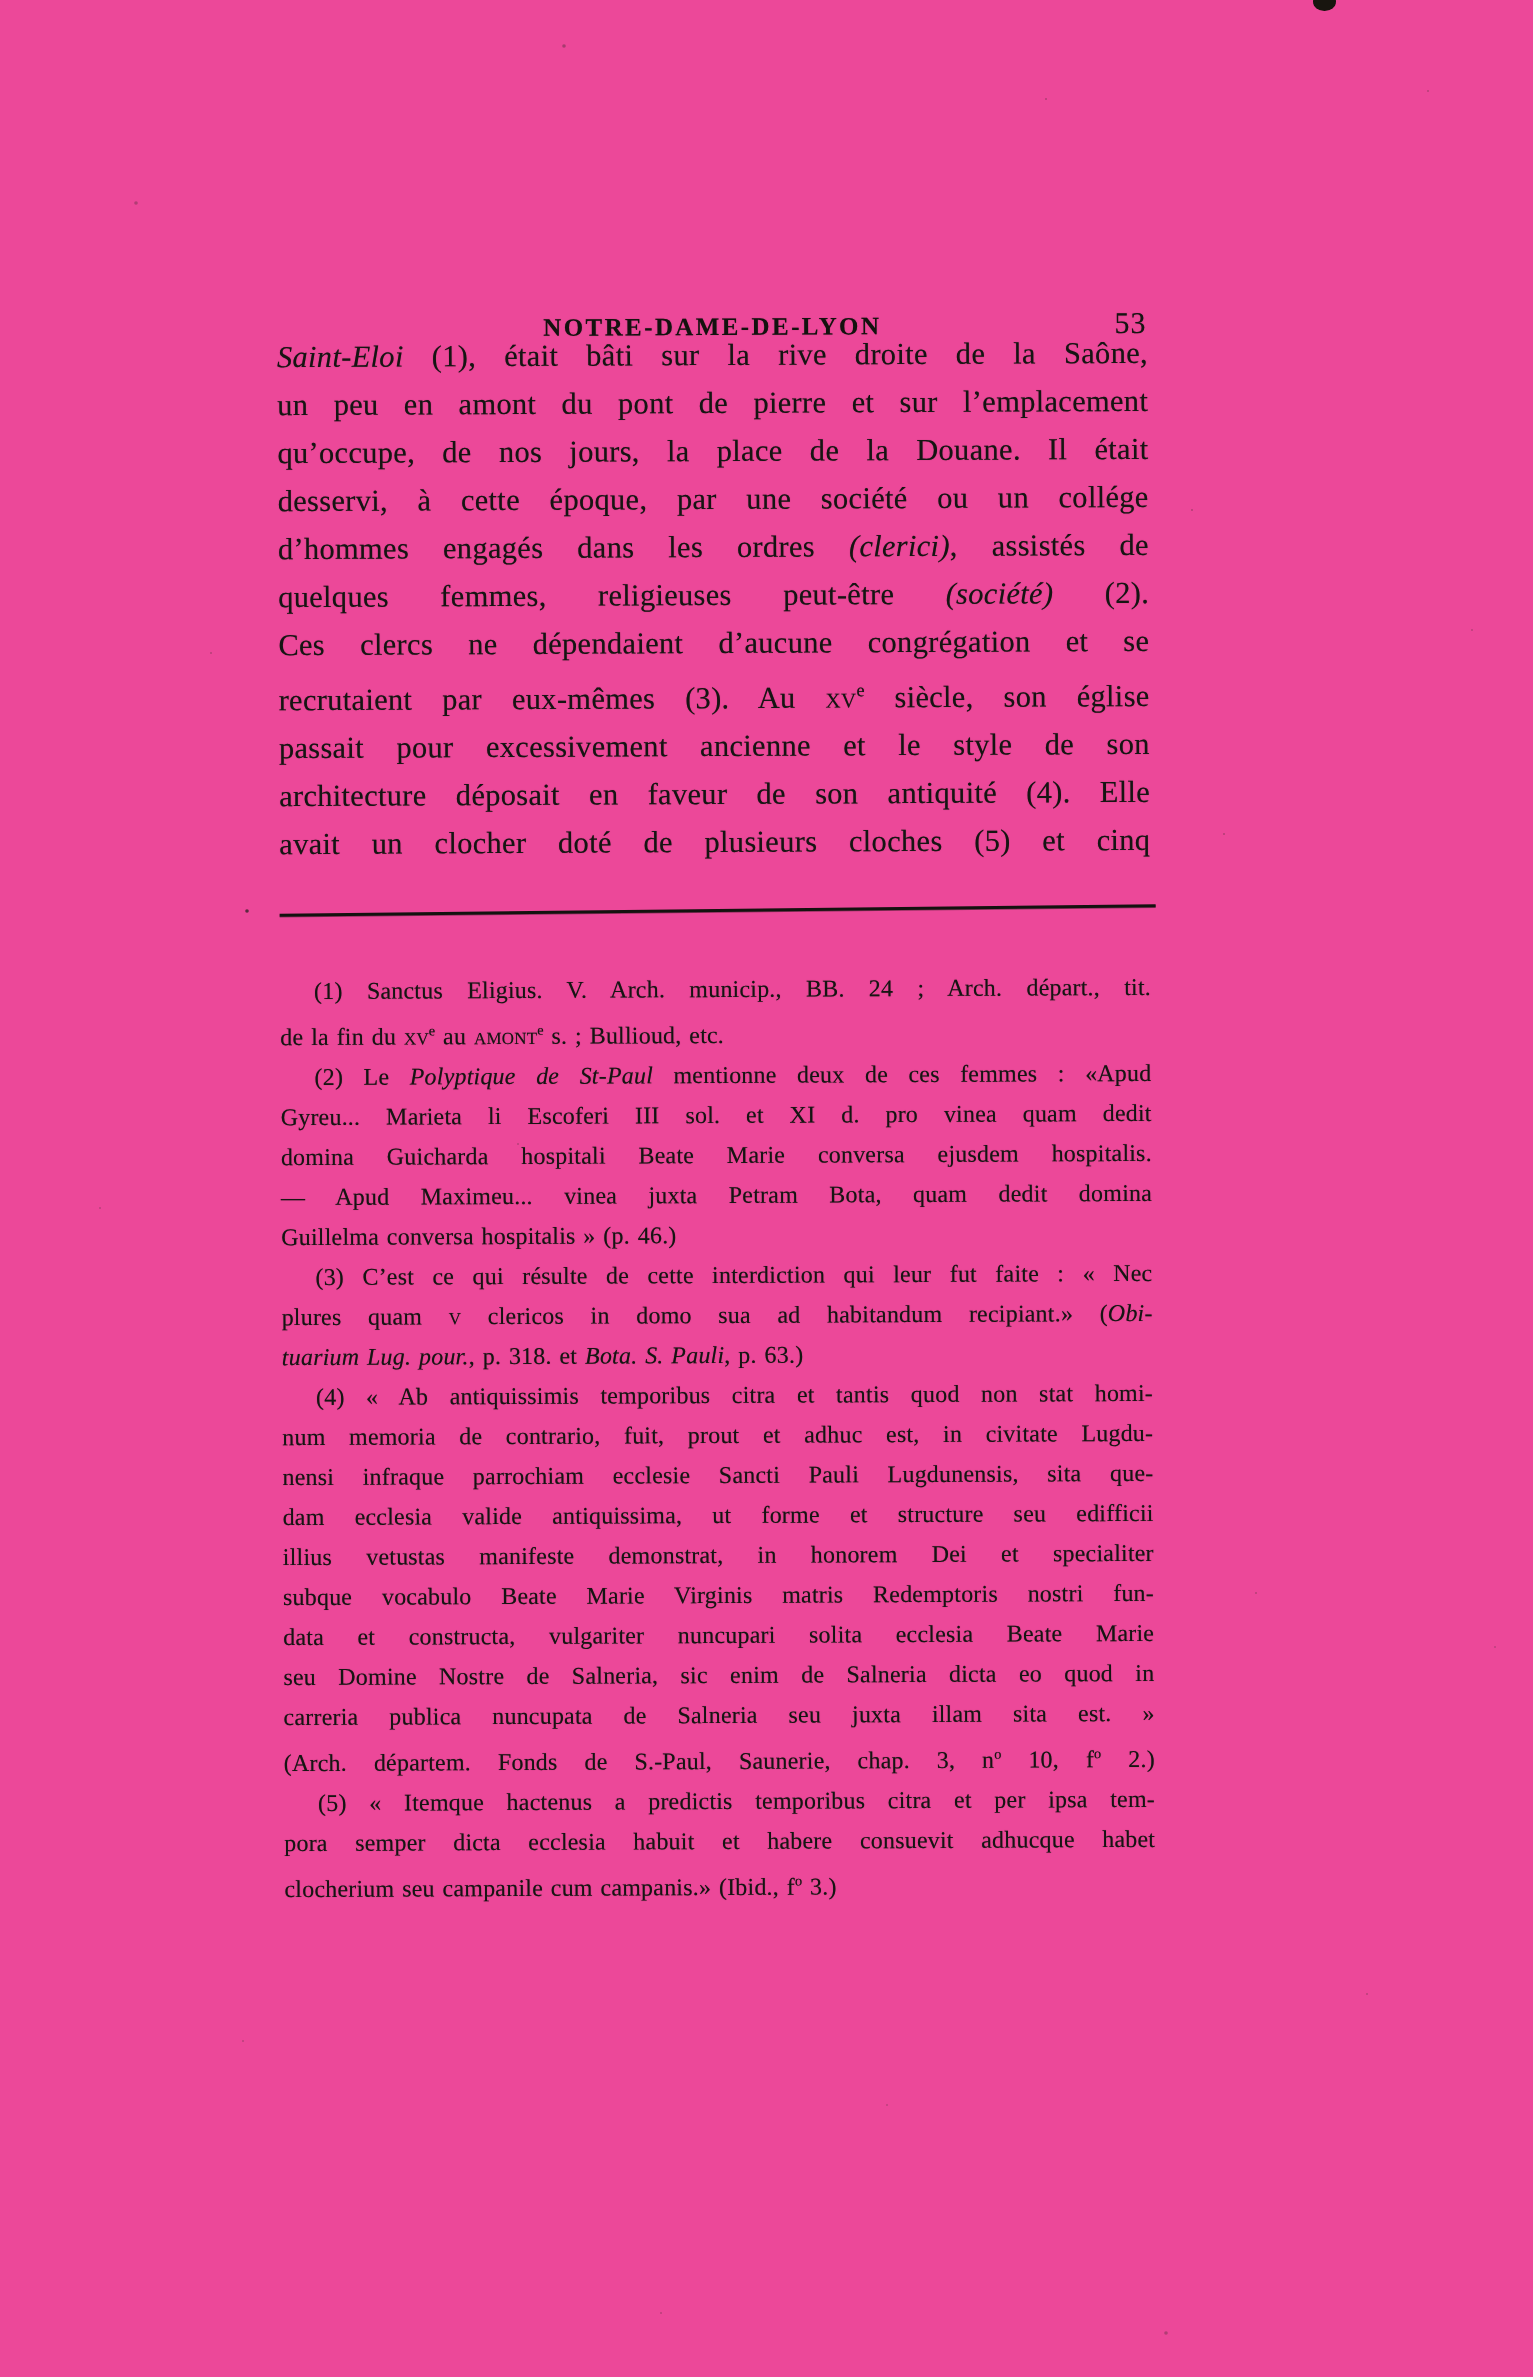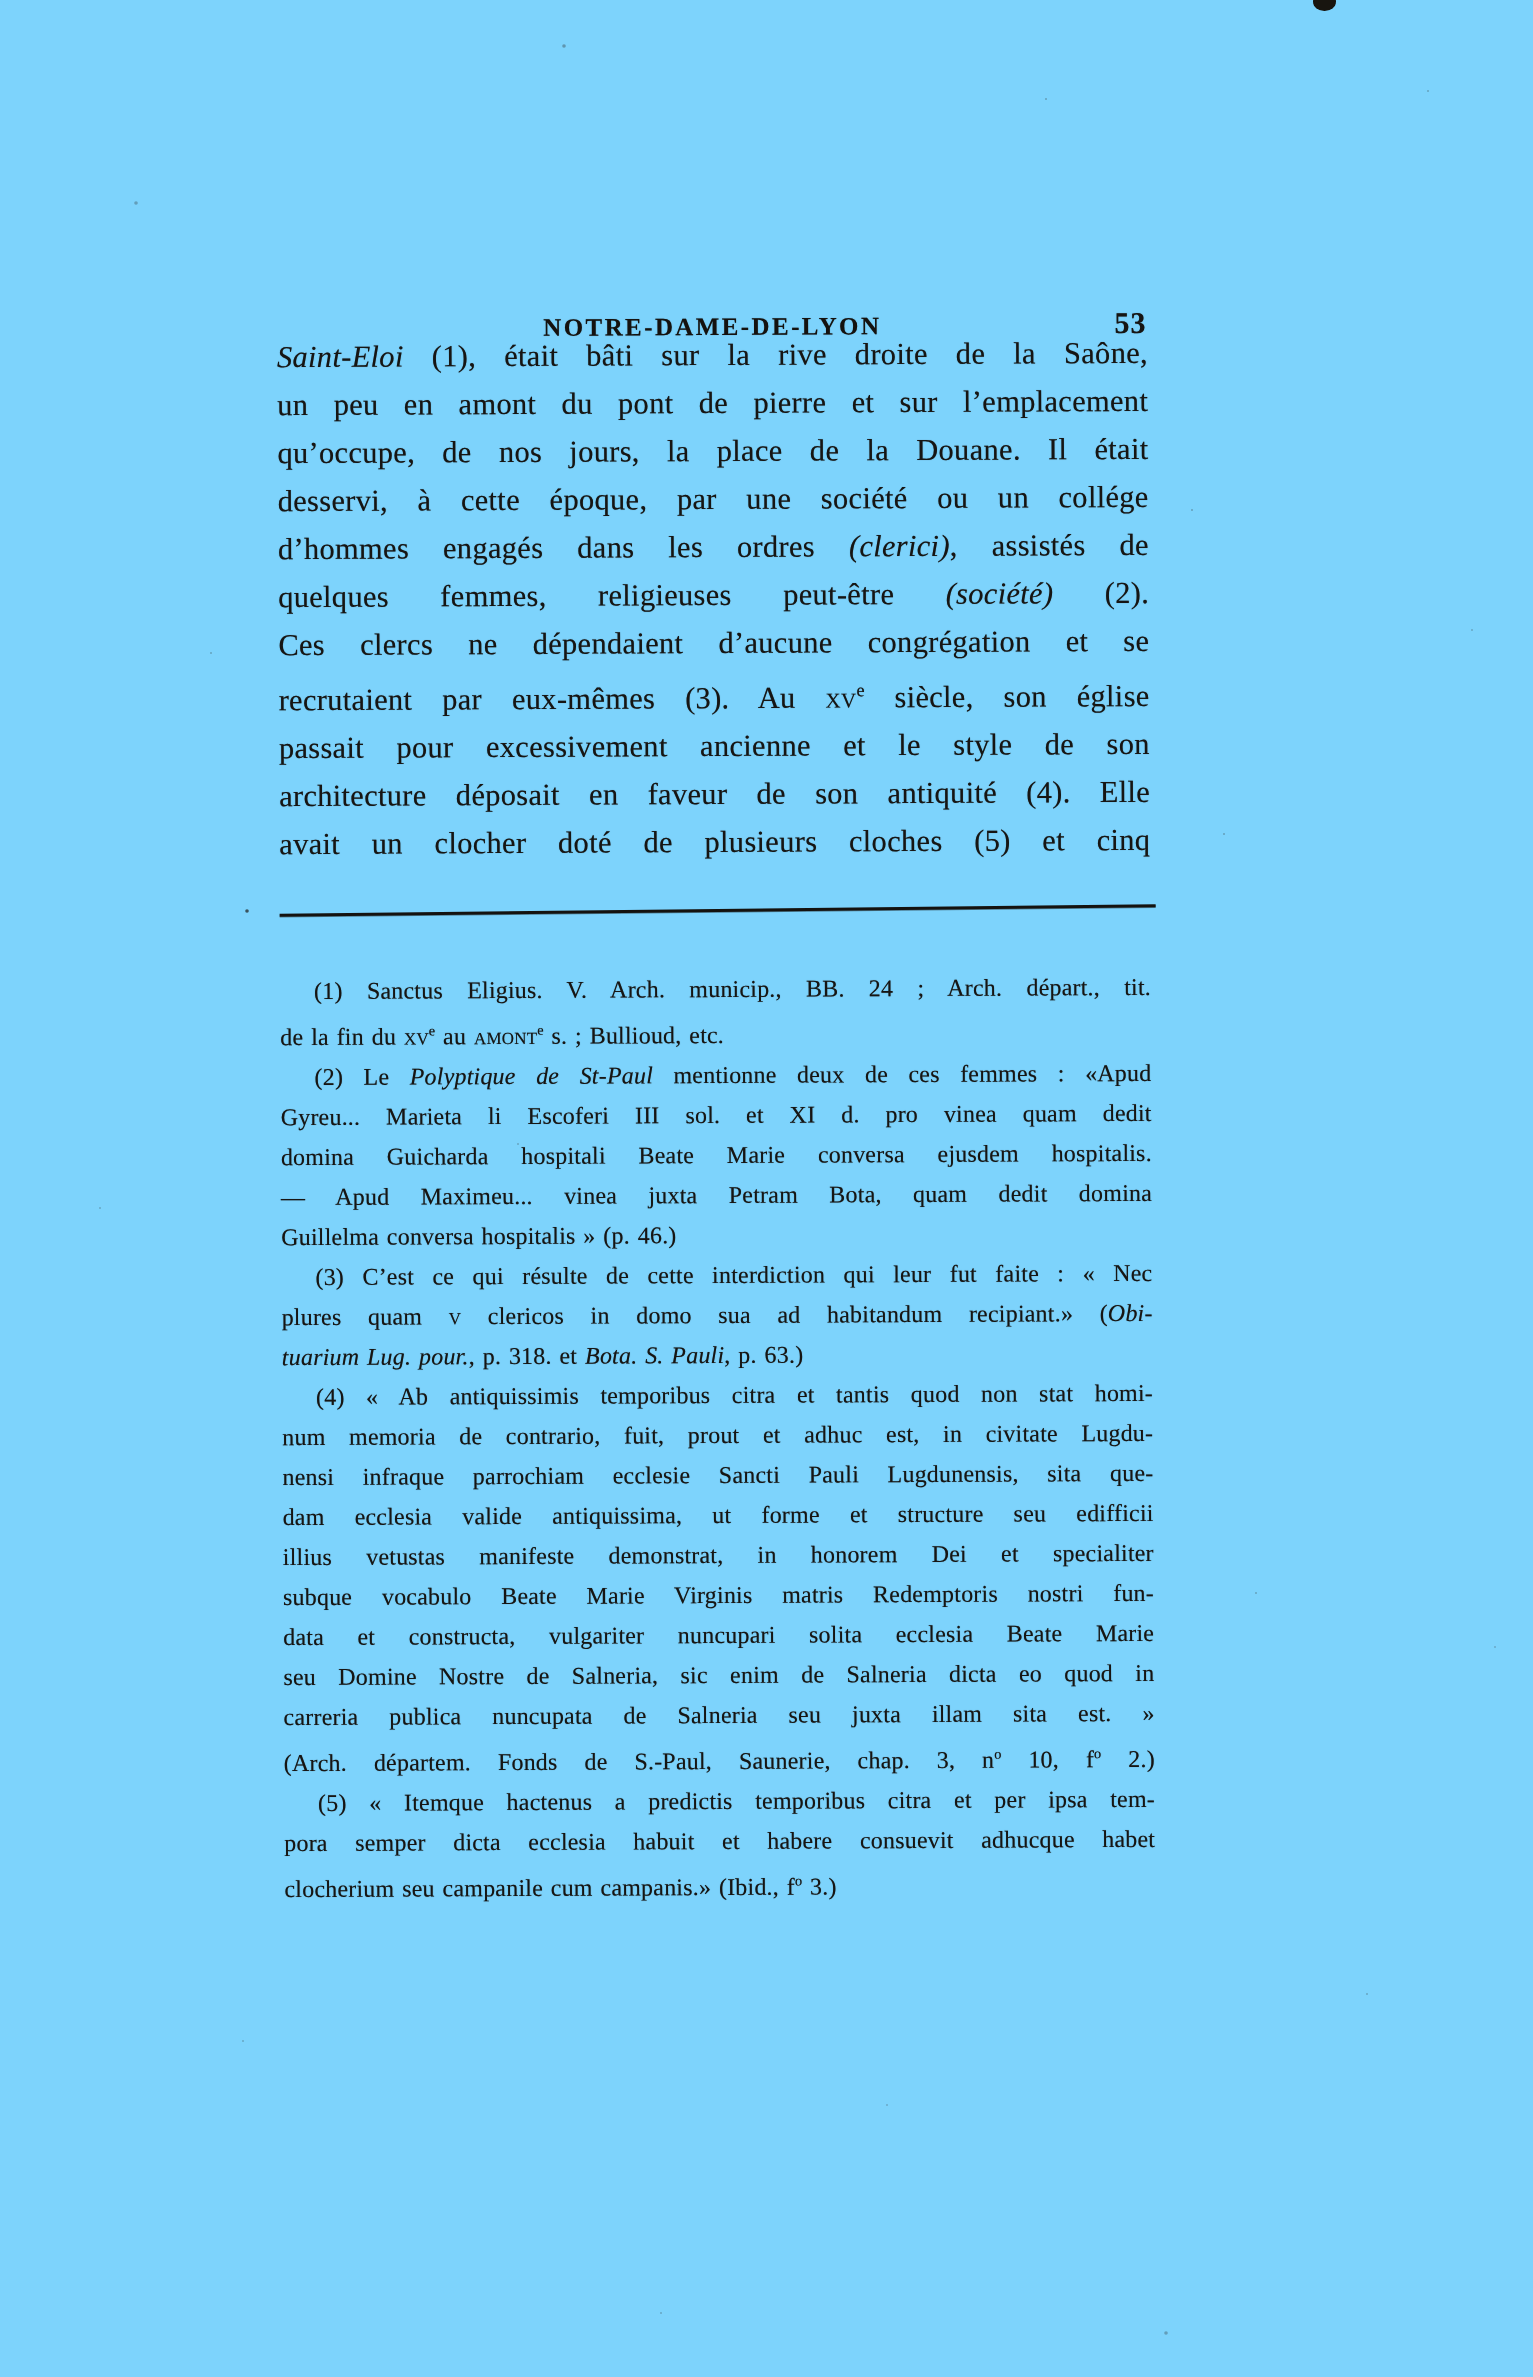--- a/index.html
+++ b/index.html
@@ -2,34 +2,34 @@
 <html style="font-size:13px"><head>
 <meta charset="utf-8">
 <style>
   html,body{margin:0;padding:0;}
   body{
     width:1533px;height:2377px;position:relative;
     background:#f7f7f5;
     font-family:"Liberation Serif","DejaVu Serif",serif;
   }
   .page{
-    position:absolute;inset:0;background:#7dd3fc;overflow:hidden;color:#161513;
+    position:absolute;inset:0;background:#ec4899;overflow:hidden;color:#161513;
   }
   .content{
     position:absolute;left:281px;top:0;width:871px;height:100%;
     transform:rotate(-0.28deg);
     text-shadow:0 0 0.8px rgba(25,23,20,0.55);
   }
   .runhead{position:absolute;top:313px;left:0;width:100%;height:37px;}
   .runtitle{
     text-align:center;font-weight:bold;font-size:25px;letter-spacing:2.4px;
     color:#14120f;
   }
   .pagenum{
-    position:absolute;right:1.6px;top:-4.8px;font-size:30px;font-weight:bold;letter-spacing:0.8px;
+    position:absolute;right:1.6px;top:-4.8px;font-size:30px;font-weight:normal;letter-spacing:0.8px;
   }
   .bodytext{
     position:absolute;top:331px;left:0;width:100%;
     font-size:30.5px;line-height:48px;word-spacing:2.4px;letter-spacing:0.3px;
   }
   .tline{text-align:justify;text-align-last:justify;white-space:normal;}
   .tline.last{text-align-last:left;}
   .tline.ind{text-indent:34px;}
   .it{font-style:italic;}
   .sc{font-variant:small-caps;}

